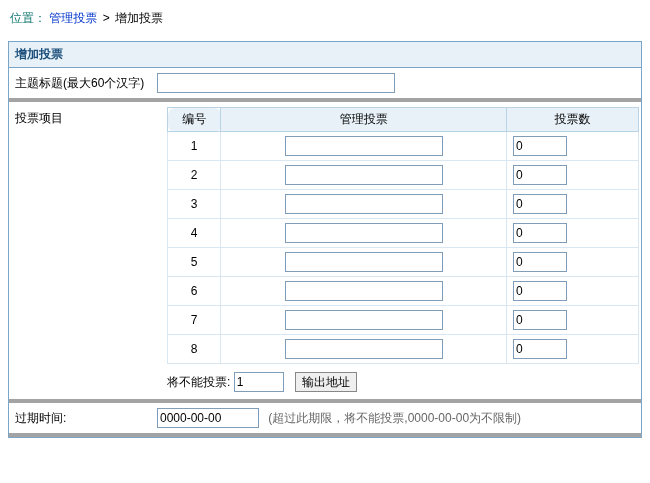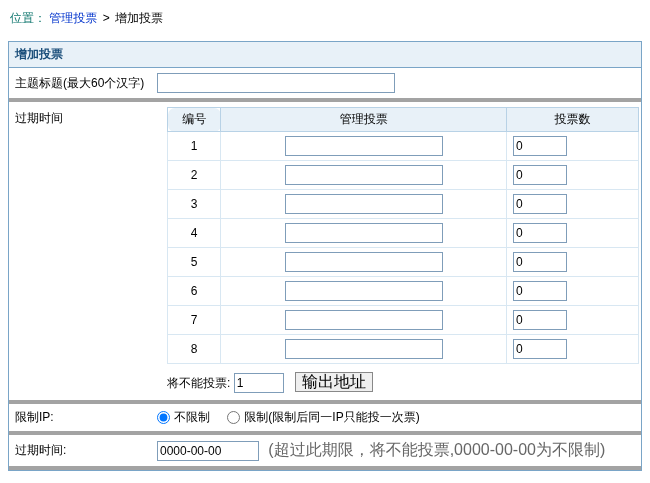--- a/index.html
+++ b/index.html
@@ -86,21 +86,21 @@
   input.count-input {
     width: 44px;
   }
   input.date-input {
     width: 96px;
   }
   .btn {
     border: 1px solid #888;
     background: #efefef;
     font-family: "Liberation Sans", sans-serif;
-    font-size: 16px;
+    font-size: 12px;
     padding: 1px 6px;
     cursor: pointer;
     color: #000;
     line-height: 16px;
   }
   
   table.items {
     border-collapse: collapse;
     width: 472px;
     margin: 0;
@@ -148,21 +148,21 @@
   .radio-line input[type="radio"] {
     vertical-align: middle;
     margin: 0 2px 0 0;
   }
   .radio-line .opt {
     margin-right: 14px;
     white-space: nowrap;
   }
   .hint {
     color: #666666;
-    font-size: 16px;
+    font-size: 12px;
     margin-left: 6px;
   }
   .inline-label {
     margin-left: 2px;
   }
 </style>
 </head>
 <body>
 
 <div class="breadcrumb">
@@ -178,21 +178,21 @@
   <table class="form">
     <tbody>
       <tr>
         <td class="label-cell">主题标题(最大60个汉字)</td>
         <td class="field-cell">
           <input type="text" class="title-input" value="" style="">
         </td>
       </tr>
 
       <tr>
-        <td class="label-cell" style="vertical-align:top; padding-top:8px;">过期时间</td>
+        <td class="label-cell" style="vertical-align:top; padding-top:8px;">投票项目</td>
         <td class="field-cell">
           <div class="items-wrap">
             <table class="items">
               <thead>
                 <tr>
                   <th class="th-idx">编号</th>
                   <th class="th-name">管理投票</th>
                   <th class="th-votes">投票数</th>
                 </tr>
               </thead>
@@ -242,31 +242,20 @@
           </div>
           <div class="extend-row">
             <span>将不能投票:</span>
             <input type="text" class="count-input" value="1" style="">
             <button type="button" class="btn">输出地址</button>
           </div>
         </td>
       </tr>
 
 
-      <tr>
-        <td class="label-cell">限制IP:</td>
-        <td class="field-cell radio-line">
-          <span class="opt">
-            <input type="radio" name="limitip" checked="" style=""><span class="inline-label">不限制</span>
-          </span>
-          <span class="opt">
-            <input type="radio" name="limitip" style=""><span class="inline-label">限制(限制后同一IP只能投一次票)</span>
-          </span>
-        </td>
-      </tr>
 
       <tr>
         <td class="label-cell">过期时间:</td>
         <td class="field-cell">
           <input type="text" class="date-input" value="0000-00-00" style="">
           <span class="hint">(超过此期限，将不能投票,0000-00-00为不限制)</span>
         </td>
       </tr>
 
     </tbody>

